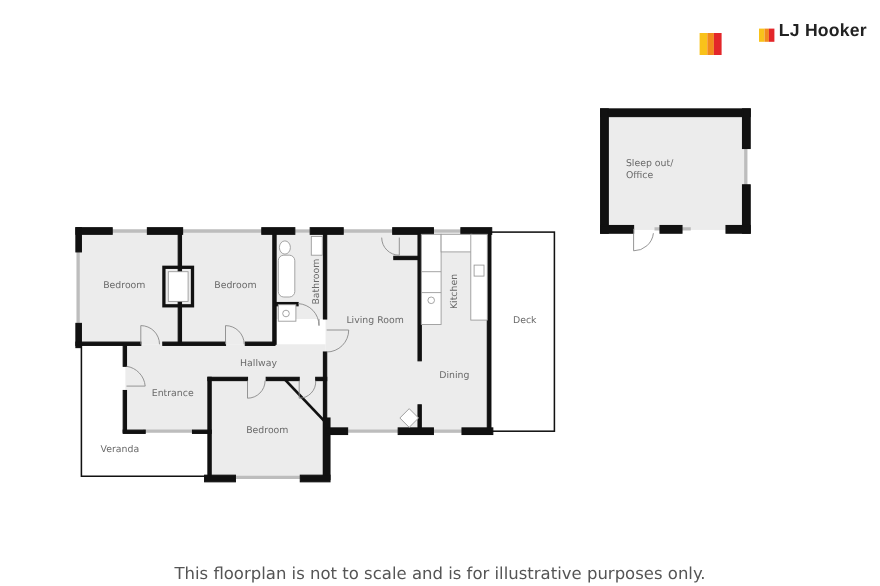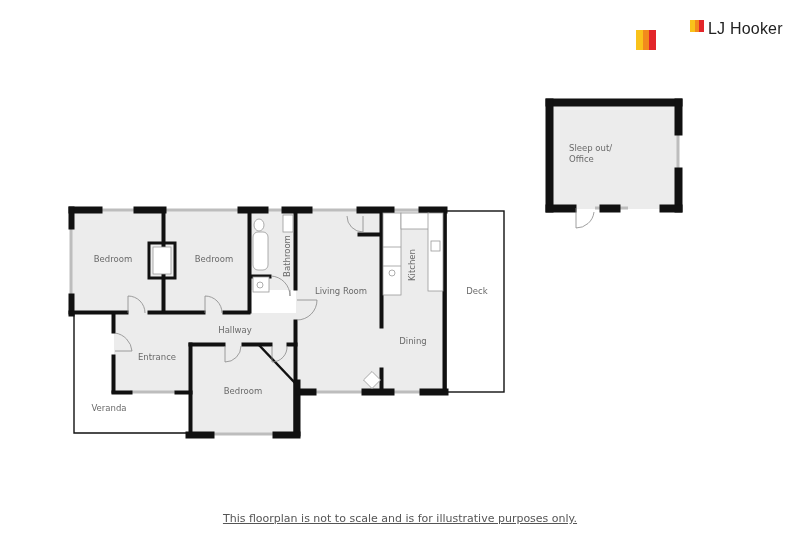--- a/index.html
+++ b/index.html
@@ -2,24 +2,24 @@
 <html><head>
 <meta charset="utf-8">
 <style>
   html,body{margin:0;padding:0;background:#ffffff;}
   body{width:800px;height:533px;position:relative;overflow:hidden;font-family:"Liberation Sans","DejaVu Sans",sans-serif;}
   #plan{position:absolute;left:0;top:0;width:800px;height:533px;}
   .room-label{font-family:"DejaVu Sans","Liberation Sans",sans-serif;font-size:8.5px;fill:#6a6a6a;}
   .logo{position:absolute;left:636px;top:20px;width:160px;height:32px;}
   .logo-mark{position:absolute;left:0;top:10px;width:20px;height:20px;display:flex;}
   .logo-mark span{display:block;width:6.6px;height:20px;}
-  .brand{position:absolute;left:54px;top:0px;font-size:16px;color:#222;letter-spacing:0.2px;display:flex;align-items:flex-start;}
+  .brand{position:absolute;left:54px;top:0px;font-size:16px;color:#222;letter-spacing:0.2px;display:flex;align-items:flex-end;font-weight:bold;}
   .brand-mini{display:inline-flex;width:14px;height:12px;margin-right:4px;}
   .brand-mini span{display:block;width:4.6px;height:12px;}
-  .disclaimer{position:absolute;left:0;width:800px;top:512px;text-align:center;font-family:"DejaVu Sans",sans-serif;font-size:11px;color:#555;text-decoration:underline;}
+  .disclaimer{position:absolute;left:0;width:800px;top:512px;text-align:center;font-family:"DejaVu Sans",sans-serif;font-size:15px;color:#555;}
 </style>
 </head>
 <body>
 
 <div class="logo">
   <div class="logo-mark">
     <span style="background:#f9c21a"></span>
       <span style="background:#f28a1c"></span>
       <span style="background:#e3262a"></span>
   </div>

